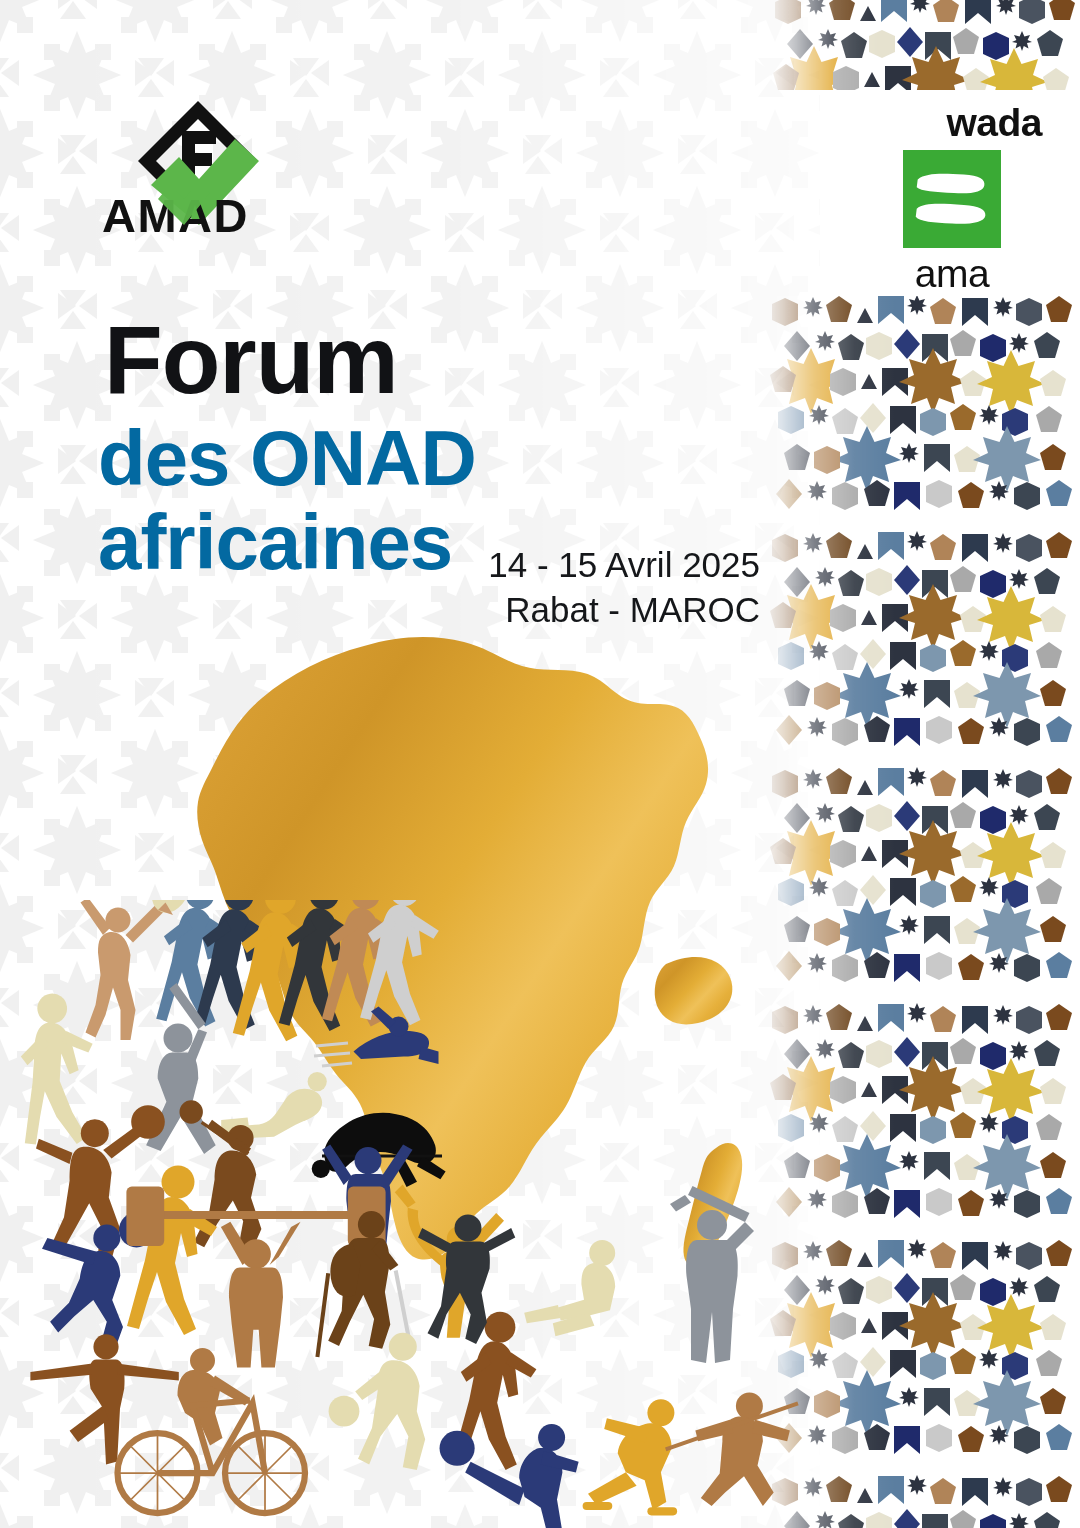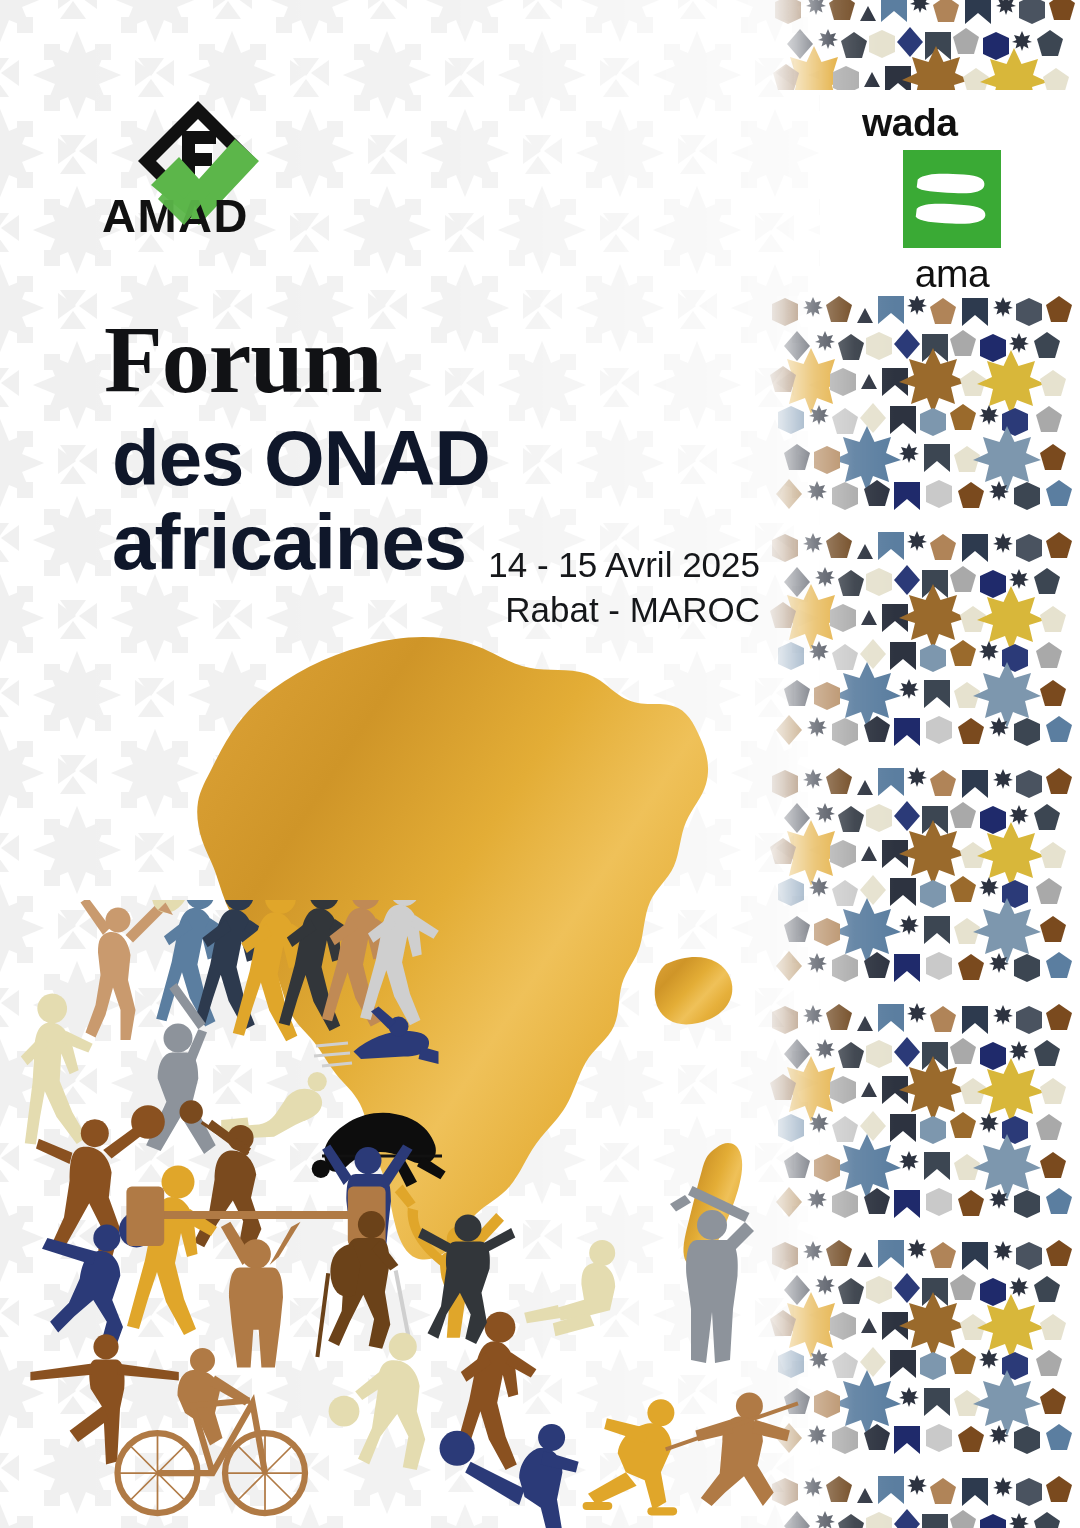--- a/index.html
+++ b/index.html
@@ -33,28 +33,27 @@
   #amad-wordmark { position:absolute; left:100px; top:191px; width:200px; height:52px; }
 
   
   #wada-logo { position:absolute; left:862px; top:103px; width:180px; height:185px; }
 
   
   .title-wrap { position:absolute; left:0; top:312px; width:790px; }
   #title-line1 {
     font-size:96px; font-weight:700; color:#111215;
     letter-spacing:-1px; line-height:1.0;
-    padding-left:104px; font-family:Liberation Serif, serif;
+    padding-left:104px; font-family:Liberation Sans, sans-serif;
   }
   #title-line2 {
-    font-size:78px; font-weight:700; color:#0f172a;
+    font-size:78px; font-weight:700; color:#0369a1;
     letter-spacing:-1px; line-height:1.08;
     padding-left:98px; margin-top:8px;
     font-family:"Liberation Sans", sans-serif;
-    margin-left:14px;
   }
   .date-wrap {
     position:absolute; left:0; top:543px; width:760px;
     text-align:right;
   }
   #date-line, #place-line {
     font-size:35px; font-weight:400; color:#15171a;
     line-height:1.28; letter-spacing:0px;
   }
 
@@ -258,21 +257,21 @@
     </g>
 
     <path d="M48,90 L76,62 L96,84 L132,44 L156,66 L96,130 Z" fill="#5cb64a"></path>
   </svg>
   <svg id="amad-wordmark" viewBox="0 0 200 52">
     <text x="2" y="41" font-family="Liberation Sans, sans-serif" font-size="47" font-weight="700" fill="#111111" letter-spacing="1.5">AMAD</text>
     <path d="M70,-6 L84,8 L98,-10 L110,2 L84,34 L58,8 Z" fill="#5cb64a" opacity="0.95"></path>
   </svg>
 
   <div id="wada-logo">
-    <div style="text-align:left;font-size:39px;font-weight:700;color:#111;line-height:1;letter-spacing:-0.5px;">wada</div>
+    <div style="text-align:right;font-size:39px;font-weight:700;color:#111;line-height:1;letter-spacing:-0.5px;">wada</div>
     <svg viewBox="0 0 100 100" style="width:98px;height:98px;display:block;margin:8px auto 6px auto;">
       <rect x="0" y="0" width="100" height="100" fill="#3aaa35"></rect>
       <path d="M15,30 C24,23 40,24 62,25 C78,26 84,30 83,36 C82,43 70,45 52,44 C33,43 18,42 14,38 Z" fill="#ffffff"></path>
       <path d="M14,60 C22,53 40,55 62,56 C78,57 85,61 84,67 C83,74 68,76 50,75 C31,74 17,73 13,68 Z" fill="#ffffff"></path>
     </svg>
     <div style="text-align:center;font-size:39px;font-weight:400;color:#111;line-height:1;letter-spacing:-0.5px;">ama</div>
   </div>
 
   <div class="title-wrap">
     <div id="title-line1">Forum</div>

